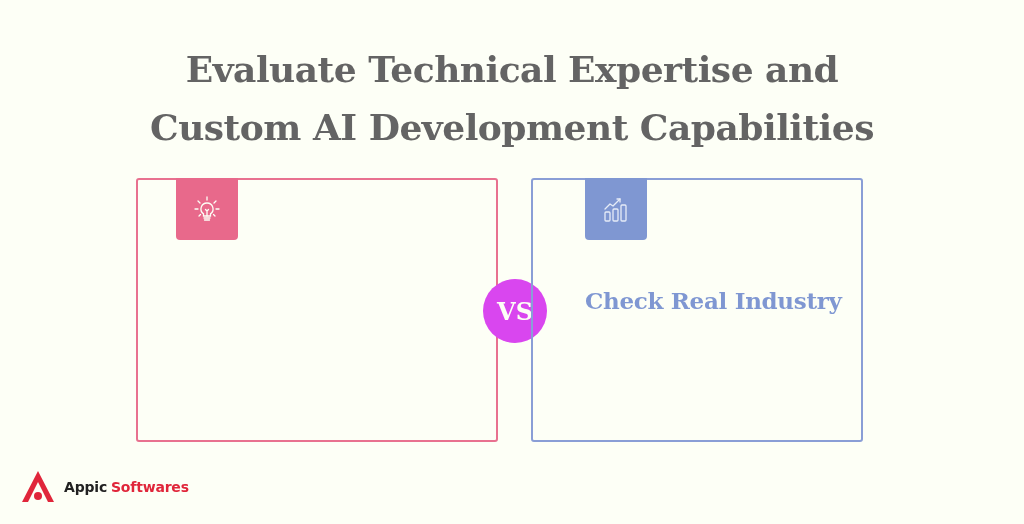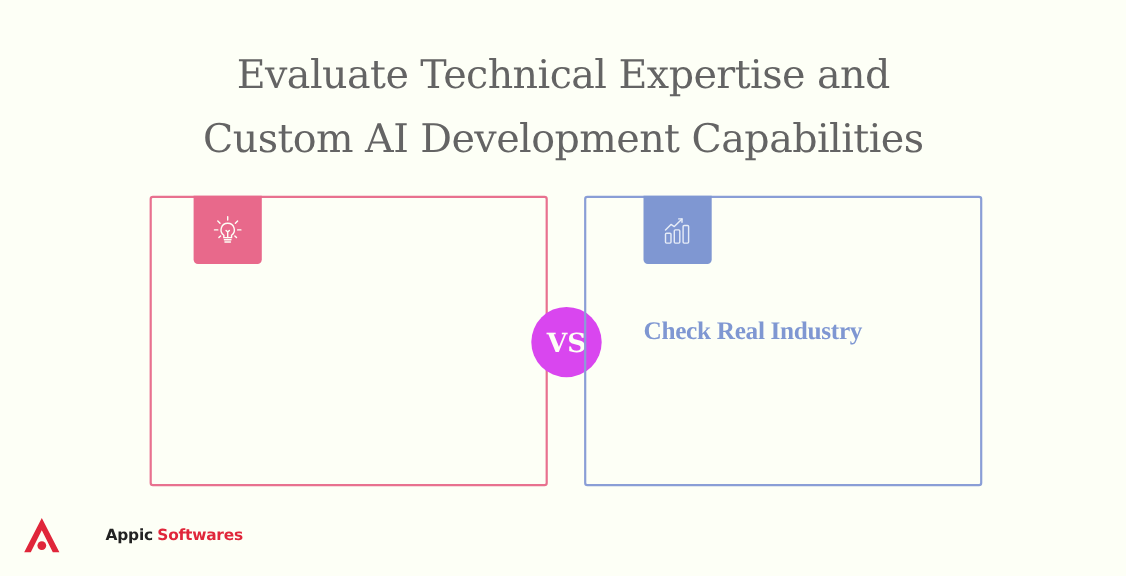--- a/index.html
+++ b/index.html
@@ -6,29 +6,29 @@
     body {
       width: 1024px; height: 524px; overflow: hidden;
       background: #fdfff6;
       position: relative;
       font-family: "DejaVu Serif", "Liberation Serif", serif;
     }
     .title {
       position: absolute; left: 0; top: 40px; width: 1024px;
       text-align: center; color: #646464;
       font-family: "DejaVu Serif", serif;
-      font-weight: normal; font-size: 36px; line-height: 58px;
+      font-weight: bold; font-size: 36px; line-height: 58px;
       letter-spacing: -0.5px;
     }
     .card {
       position: absolute; top: 178px; height: 264px;
       border: 2px solid; border-radius: 3px; box-sizing: border-box;
     }
     .card.left { left: 136px; width: 362px; border-color: #e8718f; }
-    .card.right { left: 531px; width: 362px; border-color: #8a9ed6; font-family: Liberation Serif, serif; }
+    .card.right { left: 531px; width: 332px; border-color: #8a9ed6; }
     .icon-box {
       position: absolute; top: -2px; width: 62px; height: 62px;
       border-radius: 0 0 4px 4px;
       display: flex; align-items: center; justify-content: center;
     }
     .card.left .icon-box { left: 38px; background: #e8698b; }
     .card.right .icon-box { left: 52px; background: #7f97d2; }
     .card-title {
       position: absolute; left: 26px; top: 100px;
       font-weight: bold; font-size: 23px; line-height: 41px;
@@ -45,21 +45,21 @@
     }
     .logo {
       position: absolute; left: 18px; top: 467px; height: 40px;
       display: flex; align-items: center;
     }
     .logo-text {
       font-family: "DejaVu Sans", "Liberation Sans", sans-serif;
       font-size: 14px; font-weight: bold; margin-left: 6px;
       letter-spacing: -0.2px;
     }
-    .logo-text .a { color: #222; margin-left: 32px; }
+    .logo-text .a { color: #222; }
     .logo-text .b { color: #e0263a; margin-left: 4px; }
   </style>
 </head>
 <body>
 
 <div class="title">
   <div>Evaluate Technical Expertise and</div>
   <div>Custom AI Development Capabilities</div>
 </div>
 

